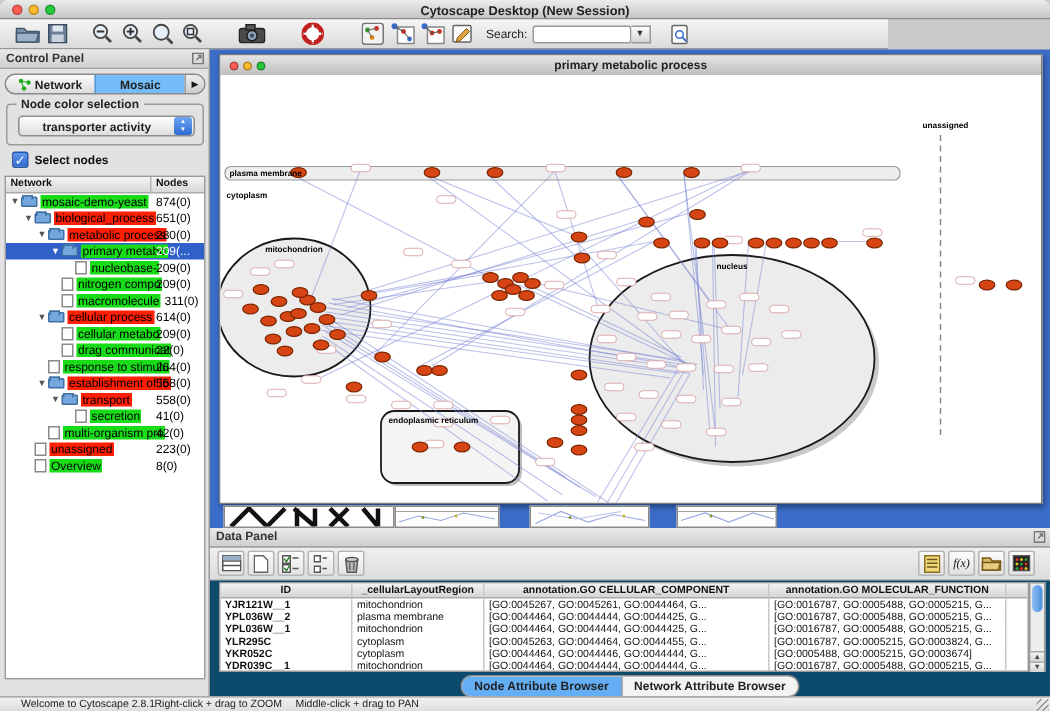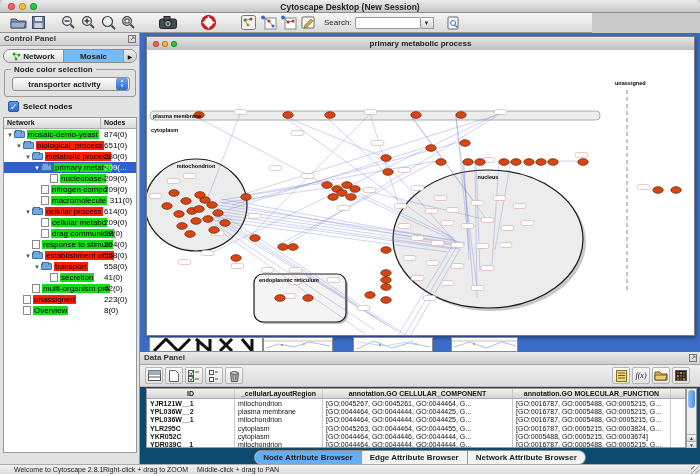--- a/index.html
+++ b/index.html
@@ -704,21 +704,20 @@
       </div>
   </div>
   <div id="dp-scroll">
     <div id="dp-thumb"></div>
     <div class="sarr" style="top:45px">▲</div>
     <div class="sarr" style="top:52px">▼</div>
   </div>
   <div id="dp-tabs">
       <div class="seg" id="dp-seg">
         <div class="dtab sel">Node Attribute Browser</div>
-        <div class="dtab">Edge Attribute Browser</div>
         <div class="dtab">Network Attribute Browser</div>
       </div>
     </div>
 </div>
 
 <div id="status">
   <div id="grip"></div>
 <span style="left: 14px;">Welcome to Cytoscape 2.8.1</span>
     <span style="left: 103px;">Right-click + drag to ZOOM</span>
     <span style="left: 197px;">Middle-click + drag to PAN</span>

